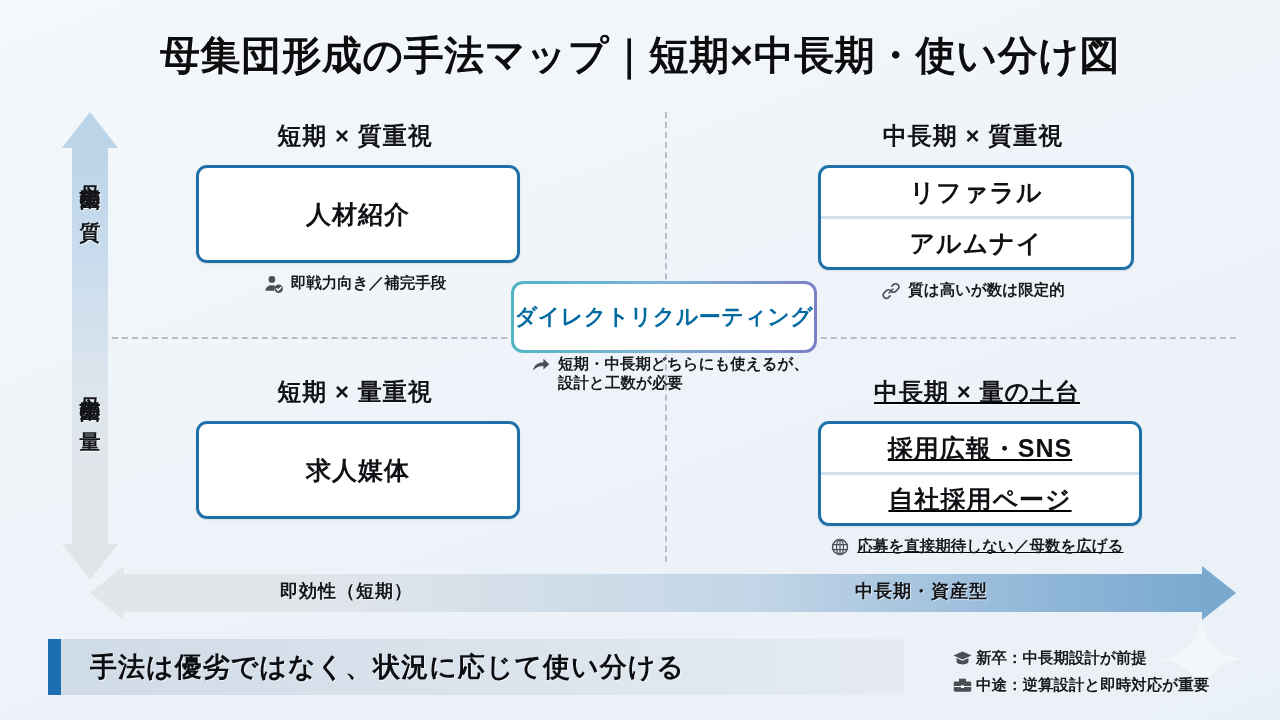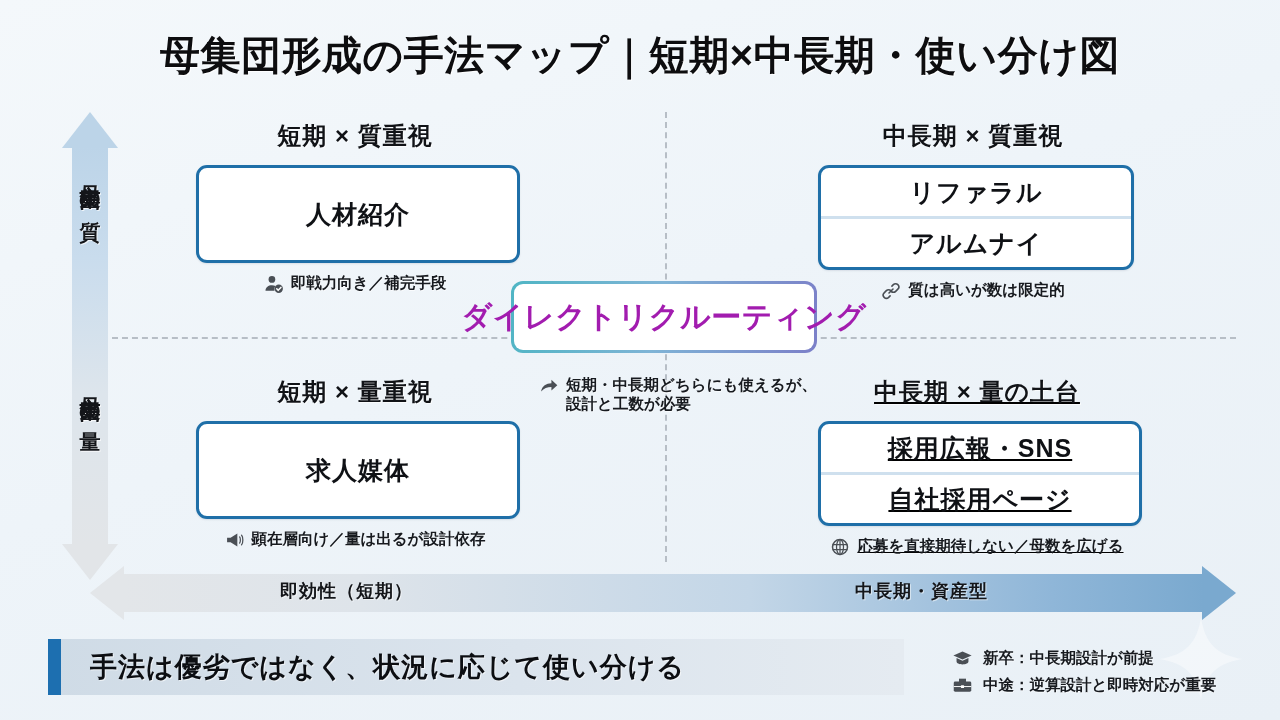--- a/index.html
+++ b/index.html
@@ -262,27 +262,27 @@
   .center-card-inner {
     width: 100%;
     height: 100%;
     border-radius: 9px;
     background: #ffffff;
     display: flex;
     align-items: center;
     justify-content: center;
   }
   .center-label {
-    font-size: 30px;
-    font-weight: 700;
-    color: #a21caf;
+    font-size: 22px;
+    font-weight: 700;
+    color: #0369a1;
     letter-spacing: .5px;
     white-space: nowrap;
   }
-  #center .note { justify-content: flex-end; margin-top: 22px; padding-left: 12px; }
+  #center .note { justify-content: center; margin-top: 1px; padding-left: 12px; }
 
   
   .footer {
     position: absolute;
     left: 48px;
     top: 639px;
     width: 856px;
     height: 56px;
     display: flex;
     align-items: center;
@@ -307,21 +307,21 @@
   
   .legend {
     position: absolute;
     left: 952px;
     top: 645px;
     width: 290px;
   }
   .legend-item {
     display: flex;
     align-items: center;
-    gap: 10px;
+    gap: 3px;
     height: 27px;
   }
   .legend-icon { flex: 0 0 auto; width: 21px; height: 21px; }
   .legend-icon svg { display: block; width: 21px; height: 21px; }
   .legend-text {
     font-size: 15.5px;
     font-weight: 700;
     color: #171a1f;
     white-space: nowrap;
     text-shadow: 0.5px 0.5px 0 rgba(255,255,255,.6);
@@ -395,29 +395,20 @@
       </span>
       <span class="note-text">即戦力向き／補完手段</span>
     </div>
   </div>
 
   <div class="quad" id="q-bl">
     <div class="quad-title">短期 × 量重視</div>
     <div class="card single">
       <span class="card-label">求人媒体</span>
     </div>
-    <div class="note">
-      <span class="note-icon">
-        <svg viewBox="0 0 24 24" aria-hidden="true">
-          <path d="M2.5 9.4h4.2L14.8 4.2v15.6L6.7 14.6H2.5Z" fill="#4a4f55"></path>
-          <path d="M17.6 8.4c1.1 1 1.1 6.2 0 7.2M19.9 6.3c2 1.9 2 9.5 0 11.4" fill="none" stroke="#4a4f55" stroke-width="1.5" stroke-linecap="round"></path>
-        </svg>
-      </span>
-      <span class="note-text">顕在層向け／量は出るが設計依存</span>
-    </div>
   </div>
 
   <div class="quad" id="q-br">
     <div class="quad-title">中長期 × 量の土台</div>
     <div class="card">
       <div class="row">
         <span class="card-label">採用広報・SNS</span>
       </div>
       <div class="row">
         <span class="card-label">自社採用ページ</span>

